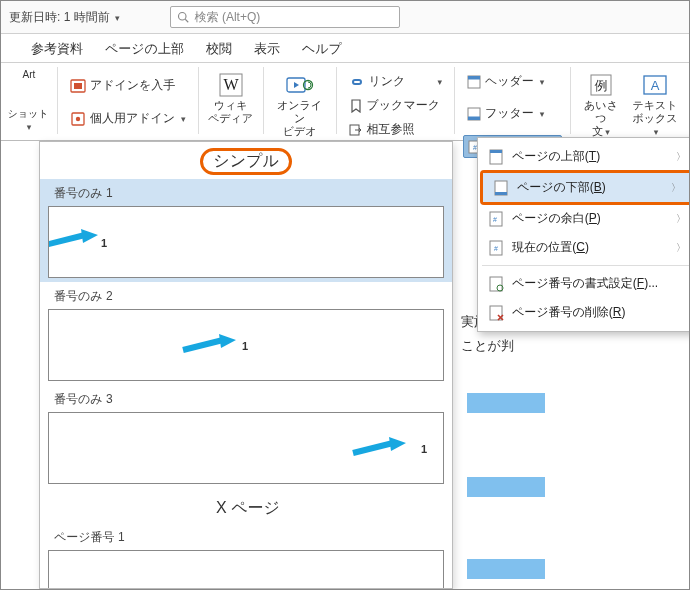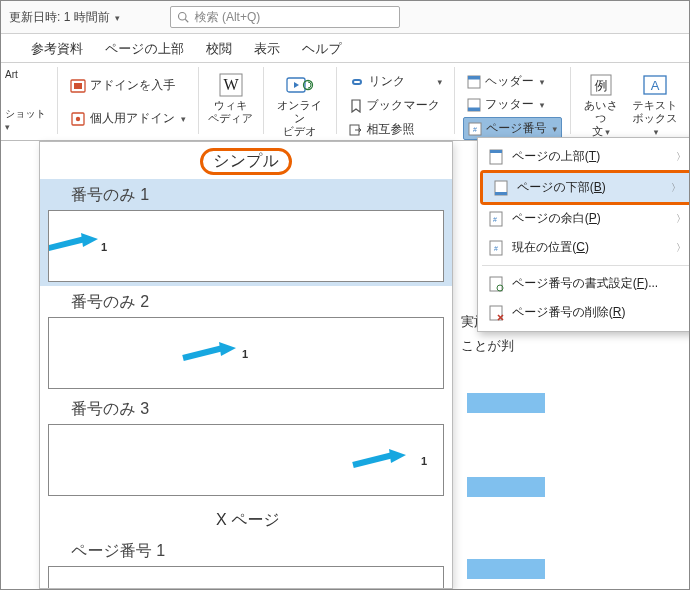--- a/index.html
+++ b/index.html
@@ -147,21 +147,21 @@
     display: inline-block;
     border: 3px solid #eb6100;
     border-radius: 14px;
     padding: 0px 10px 0px 10px;
     margin-left: -4px;
   }
   .gitem {
     padding: 4px 8px;
   }
   .gitem.selected { background: #cfe2f3; }
-  .gitem .title { color: #444; padding: 2px 6px; font-size: 16px; margin-left: 17px;}
+  .gitem .title { color: #444; padding: 2px 6px; font-size: 12px;}
   .preview {
     border: 1px solid #888;
     background: #fff;
     height: 72px;
     margin-top: 2px;
     position: relative;
     overflow: hidden;
   }
   .preview .open-top { position: absolute; left:0; right:0; top:-2px; height:3px; background:#fff;}
   .pn {
@@ -169,21 +169,21 @@
     font-size: 11px;
     color: #333;
     font-weight: bold;
   }
   .arrow {
     position: absolute;
     width: 60px;
     height: 20px;
     pointer-events: none;
   }
-  .leftmini { font-size: 10px; color:#333;}
+  .leftmini { font-size: 10px; color:#333;text-align:center;}
   .behind-text {
     position: absolute;
     left: 460px;
     color: #333;
     font-size: 13px;
     z-index: 5;
   }
   .behind-bar {
     position: absolute;
     left: 466px;
@@ -289,21 +289,21 @@
             <rect x="1" y="2" width="9" height="10" fill="none" stroke="#555"></rect>
             <path d="M6 7h6M10 5l2 2-2 2" fill="none" stroke="#555"></path>
           </svg>
         <span>相互参照</span>
       </div>
     </div>
   </div>
 
 
   <div class="group">
-    <div class="vstack" style="gap:2px; padding-top:2px;">
+    <div class="vstack" style="gap:11px; padding-top:2px;">
       <div class="linebtn">
         <svg width="14" height="14" viewBox="0 0 14 14">
             <rect x="1" y="1" width="12" height="12" fill="#fff" stroke="#888"></rect>
             <rect x="1" y="1" width="12" height="3.5" fill="#4a88c7"></rect>
           </svg>
         <span>ヘッダー</span>
           <span class="caret"> ▾</span>
       </div>
       <div class="linebtn">
         <svg width="14" height="14" viewBox="0 0 14 14">

